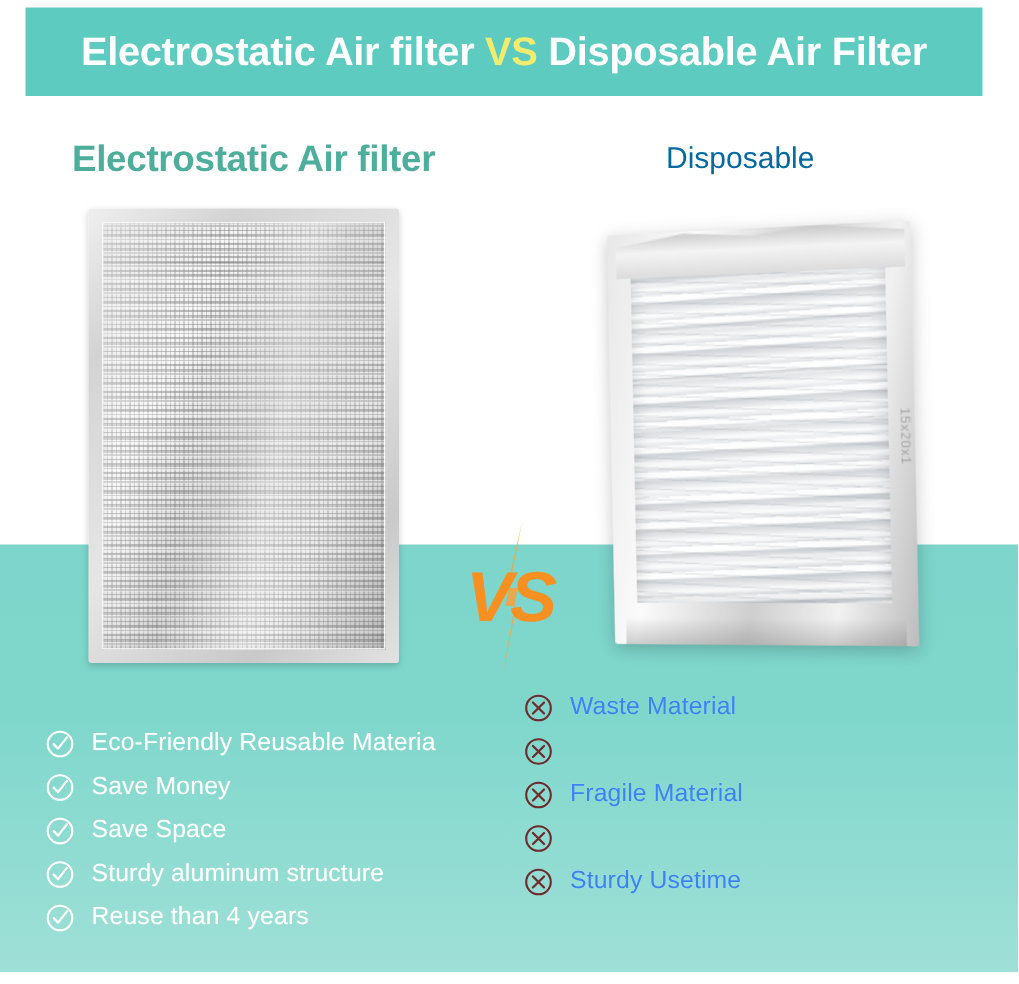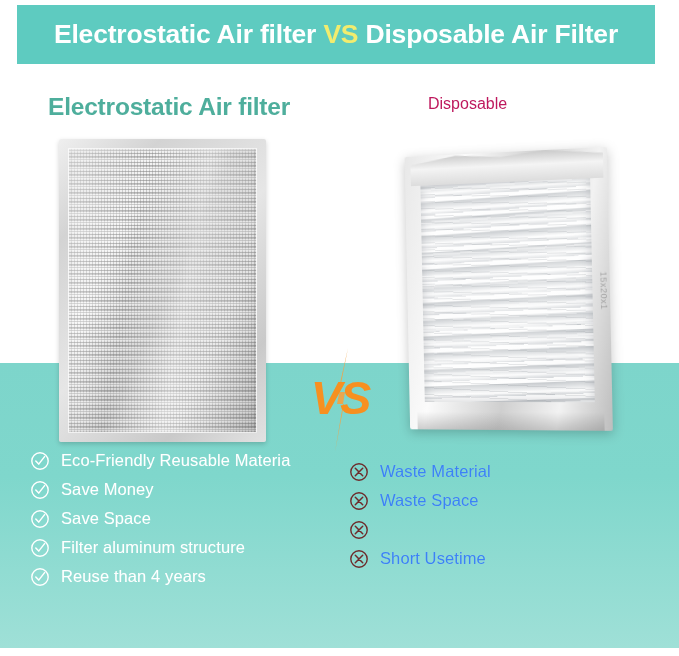--- a/index.html
+++ b/index.html
@@ -67,25 +67,25 @@
     left: 48px;
     top: 93px;
     font-size: 24.5px;
     font-weight: bold;
     color: #4eae9c;
     letter-spacing: -0.2px;
     white-space: nowrap;
   }
   .sub-right {
     position: absolute;
-    left: 428px;
+    left: 444px;
     top: 95px;
-    font-size: 16px;
+    font-size: 20px;
     font-weight: normal;
-    color: #be185d;
+    color: #0369a1;
     letter-spacing: 0px;
     white-space: nowrap;
   }
 
   
   .estat-filter {
     position: absolute;
     left: 59px;
     top: 139px;
     width: 207px;
@@ -233,21 +233,21 @@
     font-style: italic;
     color: #f79020;
     line-height: 1;
     letter-spacing: -2px;
   }
 
   
   .list {
     position: absolute;
   }
-  .list.left  { left: 30px;  top: 446px; width: 320px; }
+  .list.left  { left: 30px;  top: 481px; width: 320px; }
   .list.right { left: 349px; top: 457px; width: 320px; }
 
   .list-item {
     display: flex;
     align-items: center;
     height: 29px;
   }
   .list-item .bullet-icon {
     width: 20px;
     height: 20px;
@@ -325,21 +325,21 @@
         <circle cx="10" cy="10" r="8.2" fill="none" stroke="#ffffff" stroke-width="1.4"></circle>
         <path d="M5.8 10.1 L8.7 13.1 L14.6 5.6" fill="none" stroke="#ffffff" stroke-width="1.5" stroke-linecap="round" stroke-linejoin="round"></path>
       </svg>
       <span class="item-label">Save Space</span>
     </div>
     <div class="list-item">
       <svg class="bullet-icon" viewBox="0 0 20 20" aria-hidden="true">
         <circle cx="10" cy="10" r="8.2" fill="none" stroke="#ffffff" stroke-width="1.4"></circle>
         <path d="M5.8 10.1 L8.7 13.1 L14.6 5.6" fill="none" stroke="#ffffff" stroke-width="1.5" stroke-linecap="round" stroke-linejoin="round"></path>
       </svg>
-      <span class="item-label">Filter aluminum structure</span>
+      <span class="item-label">Sturdy aluminum structure</span>
     </div>
     <div class="list-item">
       <svg class="bullet-icon" viewBox="0 0 20 20" aria-hidden="true">
         <circle cx="10" cy="10" r="8.2" fill="none" stroke="#ffffff" stroke-width="1.4"></circle>
         <path d="M5.8 10.1 L8.7 13.1 L14.6 5.6" fill="none" stroke="#ffffff" stroke-width="1.5" stroke-linecap="round" stroke-linejoin="round"></path>
       </svg>
       <span class="item-label">Reuse than 4 years</span>
     </div>
   </div>
 
@@ -349,32 +349,38 @@
         <circle cx="10" cy="10" r="8.2" fill="none" stroke="#6e2b2b" stroke-width="1.4"></circle>
         <path d="M6.3 6.3 L13.7 13.7 M13.7 6.3 L6.3 13.7" fill="none" stroke="#6e2b2b" stroke-width="1.5" stroke-linecap="round"></path>
       </svg>
       <span class="item-label">Waste Material</span>
     </div>
     <div class="list-item">
       <svg class="bullet-icon" viewBox="0 0 20 20" aria-hidden="true">
         <circle cx="10" cy="10" r="8.2" fill="none" stroke="#6e2b2b" stroke-width="1.4"></circle>
         <path d="M6.3 6.3 L13.7 13.7 M13.7 6.3 L6.3 13.7" fill="none" stroke="#6e2b2b" stroke-width="1.5" stroke-linecap="round"></path>
       </svg>
-      <span class="item-label">Waste Space</span>
-    </div>
-    <div class="list-item">
-      <svg class="bullet-icon" viewBox="0 0 20 20" aria-hidden="true">
-        <circle cx="10" cy="10" r="8.2" fill="none" stroke="#6e2b2b" stroke-width="1.4"></circle>
-        <path d="M6.3 6.3 L13.7 13.7 M13.7 6.3 L6.3 13.7" fill="none" stroke="#6e2b2b" stroke-width="1.5" stroke-linecap="round"></path>
-      </svg>
-    </div>
-    <div class="list-item">
-      <svg class="bullet-icon" viewBox="0 0 20 20" aria-hidden="true">
-        <circle cx="10" cy="10" r="8.2" fill="none" stroke="#6e2b2b" stroke-width="1.4"></circle>
-        <path d="M6.3 6.3 L13.7 13.7 M13.7 6.3 L6.3 13.7" fill="none" stroke="#6e2b2b" stroke-width="1.5" stroke-linecap="round"></path>
-      </svg>
-      <span class="item-label">Short Usetime</span>
+    </div>
+    <div class="list-item">
+      <svg class="bullet-icon" viewBox="0 0 20 20" aria-hidden="true">
+        <circle cx="10" cy="10" r="8.2" fill="none" stroke="#6e2b2b" stroke-width="1.4"></circle>
+        <path d="M6.3 6.3 L13.7 13.7 M13.7 6.3 L6.3 13.7" fill="none" stroke="#6e2b2b" stroke-width="1.5" stroke-linecap="round"></path>
+      </svg>
+      <span class="item-label">Fragile Material</span>
+    </div>
+    <div class="list-item">
+      <svg class="bullet-icon" viewBox="0 0 20 20" aria-hidden="true">
+        <circle cx="10" cy="10" r="8.2" fill="none" stroke="#6e2b2b" stroke-width="1.4"></circle>
+        <path d="M6.3 6.3 L13.7 13.7 M13.7 6.3 L6.3 13.7" fill="none" stroke="#6e2b2b" stroke-width="1.5" stroke-linecap="round"></path>
+      </svg>
+    </div>
+    <div class="list-item">
+      <svg class="bullet-icon" viewBox="0 0 20 20" aria-hidden="true">
+        <circle cx="10" cy="10" r="8.2" fill="none" stroke="#6e2b2b" stroke-width="1.4"></circle>
+        <path d="M6.3 6.3 L13.7 13.7 M13.7 6.3 L6.3 13.7" fill="none" stroke="#6e2b2b" stroke-width="1.5" stroke-linecap="round"></path>
+      </svg>
+      <span class="item-label">Sturdy Usetime</span>
     </div>
   </div>
 
   <div class="bottom-strip"></div>
 
 </div>
 
 </body></html>

